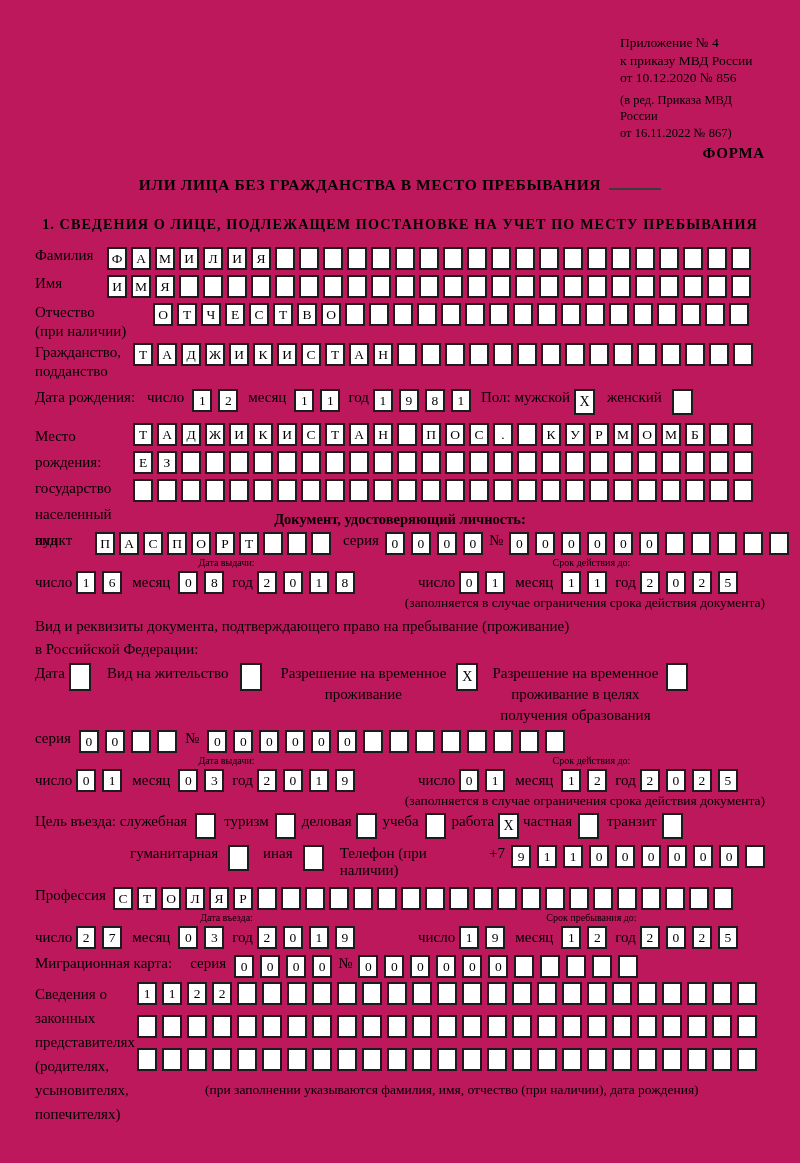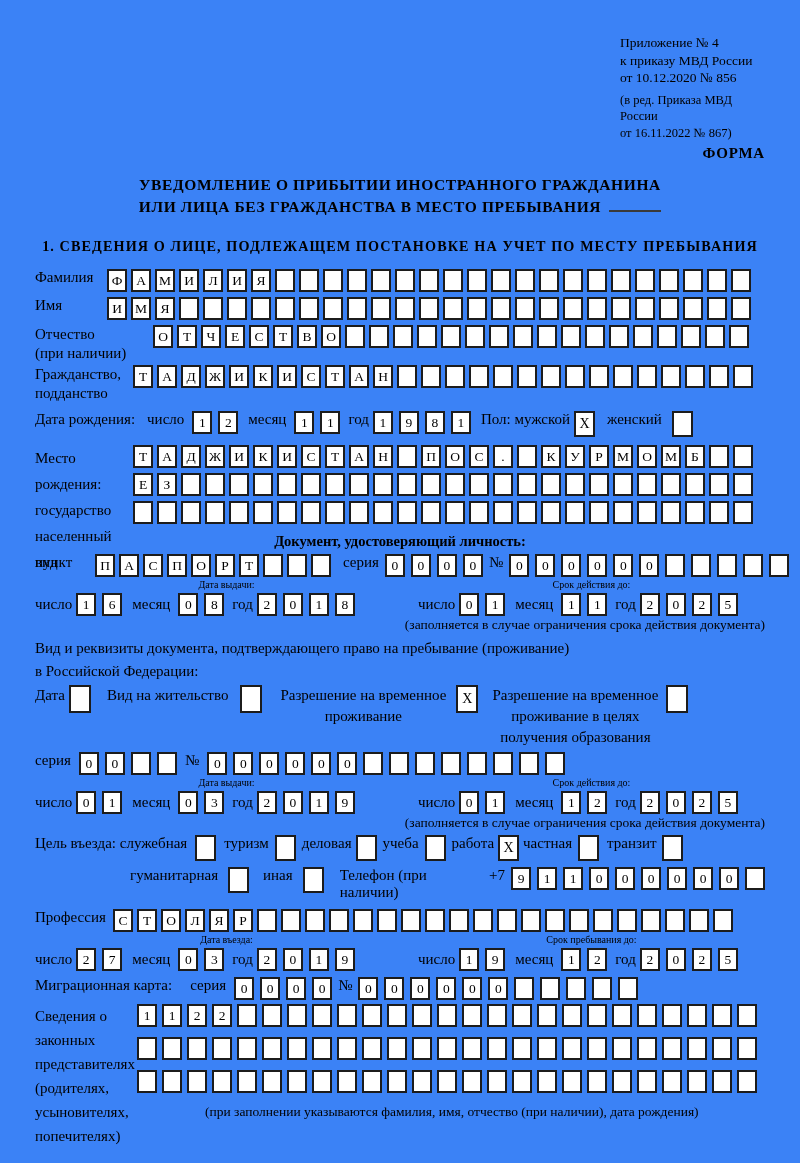--- a/index.html
+++ b/index.html
@@ -1,16 +1,16 @@
 <!DOCTYPE html>
 <html><head>
 <meta charset="utf-8">
 <style>
   html,body{margin:0;padding:0;background:#fff;}
-  .page{width:800px;height:1163px;background:#3b82f6;color:#000;box-sizing:border-box;
+  .page{width:800px;height:1163px;background:#be185d;color:#000;box-sizing:border-box;
         padding:34px 35px 0 35px;font-family:"Liberation Serif","DejaVu Serif",serif;
         font-size:15px;position:relative;overflow:hidden;}
   .appendix{margin-left:585px;font-size:13.5px;line-height:17.5px;}
   .edition{margin-left:585px;font-size:12.5px;line-height:16.5px;margin-top:5px;}
   .forma{text-align:right;font-weight:bold;font-size:15px;letter-spacing:.8px;margin-top:4px;}
   .title{text-align:center;font-weight:bold;font-size:15.5px;line-height:22px;margin-top:12px;letter-spacing:.6px;}
   .blank-line{display:inline-block;width:52px;border-bottom:2px solid #3a3a3a;height:2px;margin-left:8px;}
   .sec-heading{font-weight:bold;font-size:14.2px;margin-top:20px;text-align:center;white-space:nowrap;letter-spacing:1.1px;}
   .row{display:flex;}
   .rowtop{display:flex;align-items:flex-start;}
@@ -59,21 +59,20 @@
     <div>от 10.12.2020 № 856</div>
   </div>
   <div class="edition">
     <div>(в ред. Приказа МВД России</div>
     <div>от 16.11.2022 № 867)</div>
   </div>
 
   <div class="forma">ФОРМА</div>
 
   <div class="title">
-    <div>УВЕДОМЛЕНИЕ О ПРИБЫТИИ ИНОСТРАННОГО ГРАЖДАНИНА</div>
     <div><span>ИЛИ ЛИЦА БЕЗ ГРАЖДАНСТВА В МЕСТО ПРЕБЫВАНИЯ</span><span class="blank-line"></span></div>
   </div>
 
   <div class="sec-heading">1. СВЕДЕНИЯ О ЛИЦЕ, ПОДЛЕЖАЩЕМ ПОСТАНОВКЕ НА УЧЕТ ПО МЕСТУ ПРЕБЫВАНИЯ</div>
 
   <div class="row mt14">
     <span class="lblcol w72">Фамилия</span>
     <span class="cells">
         <span class="cell">Ф</span>
         <span class="cell">А</span>

